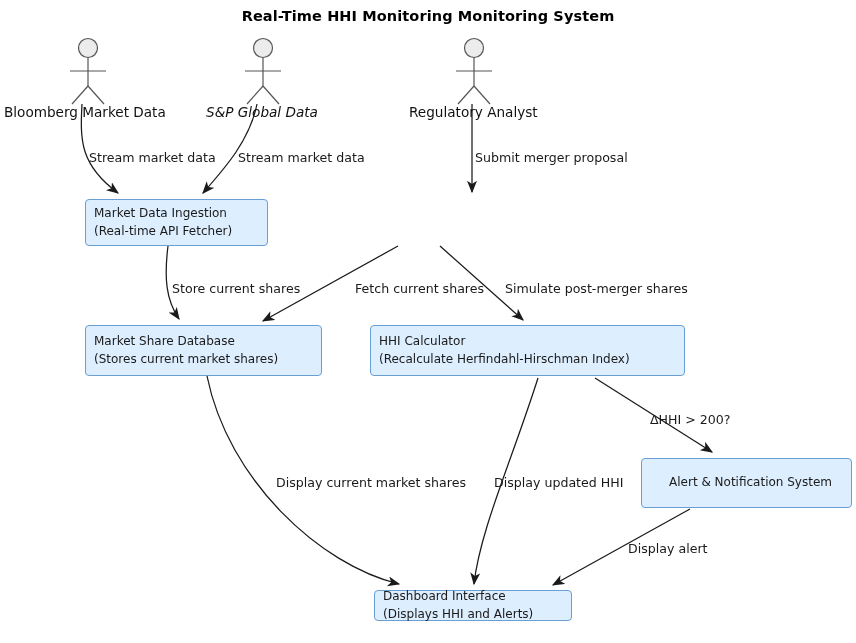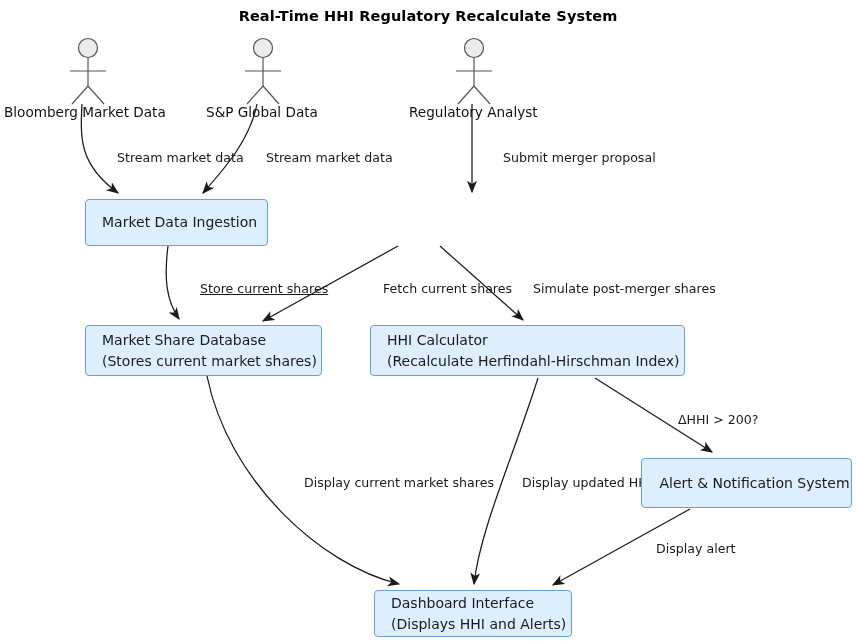--- a/index.html
+++ b/index.html
@@ -35,47 +35,46 @@
   }
   .node {
     position: absolute;
     box-sizing: border-box;
     background: #ddeeff;
     border: 1px solid #6a9fd4;
     border-radius: 4px;
     display: flex;
     flex-direction: column;
     justify-content: center;
-    padding-left: 16px;
+    padding-left: 8px;
     color: #1a1a1a;
-    font-size: 14px;
+    font-size: 12px;
     line-height: 1.46;
   }
   .node .l1, .node .l2 { white-space: nowrap; }
   .actor-label {
     position: absolute;
     font-size: 13.6px;
     color: #111111;
     white-space: nowrap;
     text-align: center;
   }
   .edge-label {
     position: absolute;
     font-size: 12.6px;
     color: #1a1a1a;
     white-space: nowrap;
-    margin-left: 28px;
   }
 </style>
 </head>
 <body>
 
 <div id="stage">
 
-  <div class="title">Real-Time HHI Regulatory Recalculate System</div>
+  <div class="title">Real-Time HHI Monitoring Monitoring System</div>
 
   <svg id="edges" viewBox="0 0 856 643" xmlns="http://www.w3.org/2000/svg">
     <defs>
       <marker id="ah" markerWidth="11" markerHeight="11" refX="9" refY="4" orient="auto" markerUnits="strokeWidth">
         <path d="M0,0 L10,4 L0,8 L2.6,4 z" fill="#1a1a1a"></path>
       </marker>
     </defs>
 
     <g stroke="#555555" stroke-width="1.2" fill="none">
       <circle cx="88" cy="48" r="9.5" fill="#ececec"></circle>
@@ -107,51 +106,52 @@
       <path d="M398,246 L263,321" marker-end="url(#ah)"></path>
       <path d="M440,246 L523,320" marker-end="url(#ah)"></path>
       <path d="M595,378 L712,452" marker-end="url(#ah)"></path>
       <path d="M538,378 C512,460 480,530 474,584" marker-end="url(#ah)"></path>
       <path d="M207,376 C228,480 320,565 399,584" marker-end="url(#ah)"></path>
       <path d="M690,509 L553,585" marker-end="url(#ah)"></path>
     </g>
   </svg>
 
   <div class="actor-label" style="left:4px; top:104px;">Bloomberg Market Data</div>
-  <div class="actor-label" style="left:206px; top:104px;">S&amp;P Global Data</div>
+  <div class="actor-label" style="left:206px; top:104px;font-style:italic;">S&amp;P Global Data</div>
   <div class="actor-label" style="left:409px; top:104px;">Regulatory Analyst</div>
 
   <div class="edge-label" style="left:89px; top:150px;">Stream market data</div>
   <div class="edge-label" style="left:238px; top:150px;">Stream market data</div>
   <div class="edge-label" style="left:475px; top:150px;">Submit merger proposal</div>
-  <div class="edge-label" style="left:172px; top:281px;text-decoration:underline;">Store current shares</div>
+  <div class="edge-label" style="left:172px; top:281px;">Store current shares</div>
   <div class="edge-label" style="left:355px; top:281px;">Fetch current shares</div>
   <div class="edge-label" style="left:505px; top:281px;">Simulate post-merger shares</div>
   <div class="edge-label" style="left:650px; top:412px;">ΔHHI &gt; 200?</div>
   <div class="edge-label" style="left:494px; top:475px;">Display updated HHI</div>
   <div class="edge-label" style="left:276px; top:475px;">Display current market shares</div>
   <div class="edge-label" style="left:628px; top:541px;">Display alert</div>
 
   <div class="node" style="left:85px; top:199px; width:183px; height:47px;">
     <div class="l1">Market Data Ingestion</div>
+    <div class="l2">(Real-time API Fetcher)</div>
   </div>
 
 
   <div class="node" style="left:370px; top:325px; width:315px; height:51px;">
     <div class="l1">HHI Calculator</div>
     <div class="l2">(Recalculate Herfindahl-Hirschman Index)</div>
   </div>
 
   <div class="node" style="left:85px; top:325px; width:237px; height:51px;">
     <div class="l1">Market Share Database</div>
     <div class="l2">(Stores current market shares)</div>
   </div>
 
   <div class="node" style="left:641px; top:458px; width:211px; height:50px;text-align:center;">
     <div class="l1">Alert &amp; Notification System</div>
   </div>
 
-  <div class="node" style="left:374px; top:590px; width:198px; height:47px;">
+  <div class="node" style="left:374px; top:590px; width:198px; height:31px;">
     <div class="l1">Dashboard Interface</div>
     <div class="l2">(Displays HHI and Alerts)</div>
   </div>
 
 </div>
 
 </body></html>

